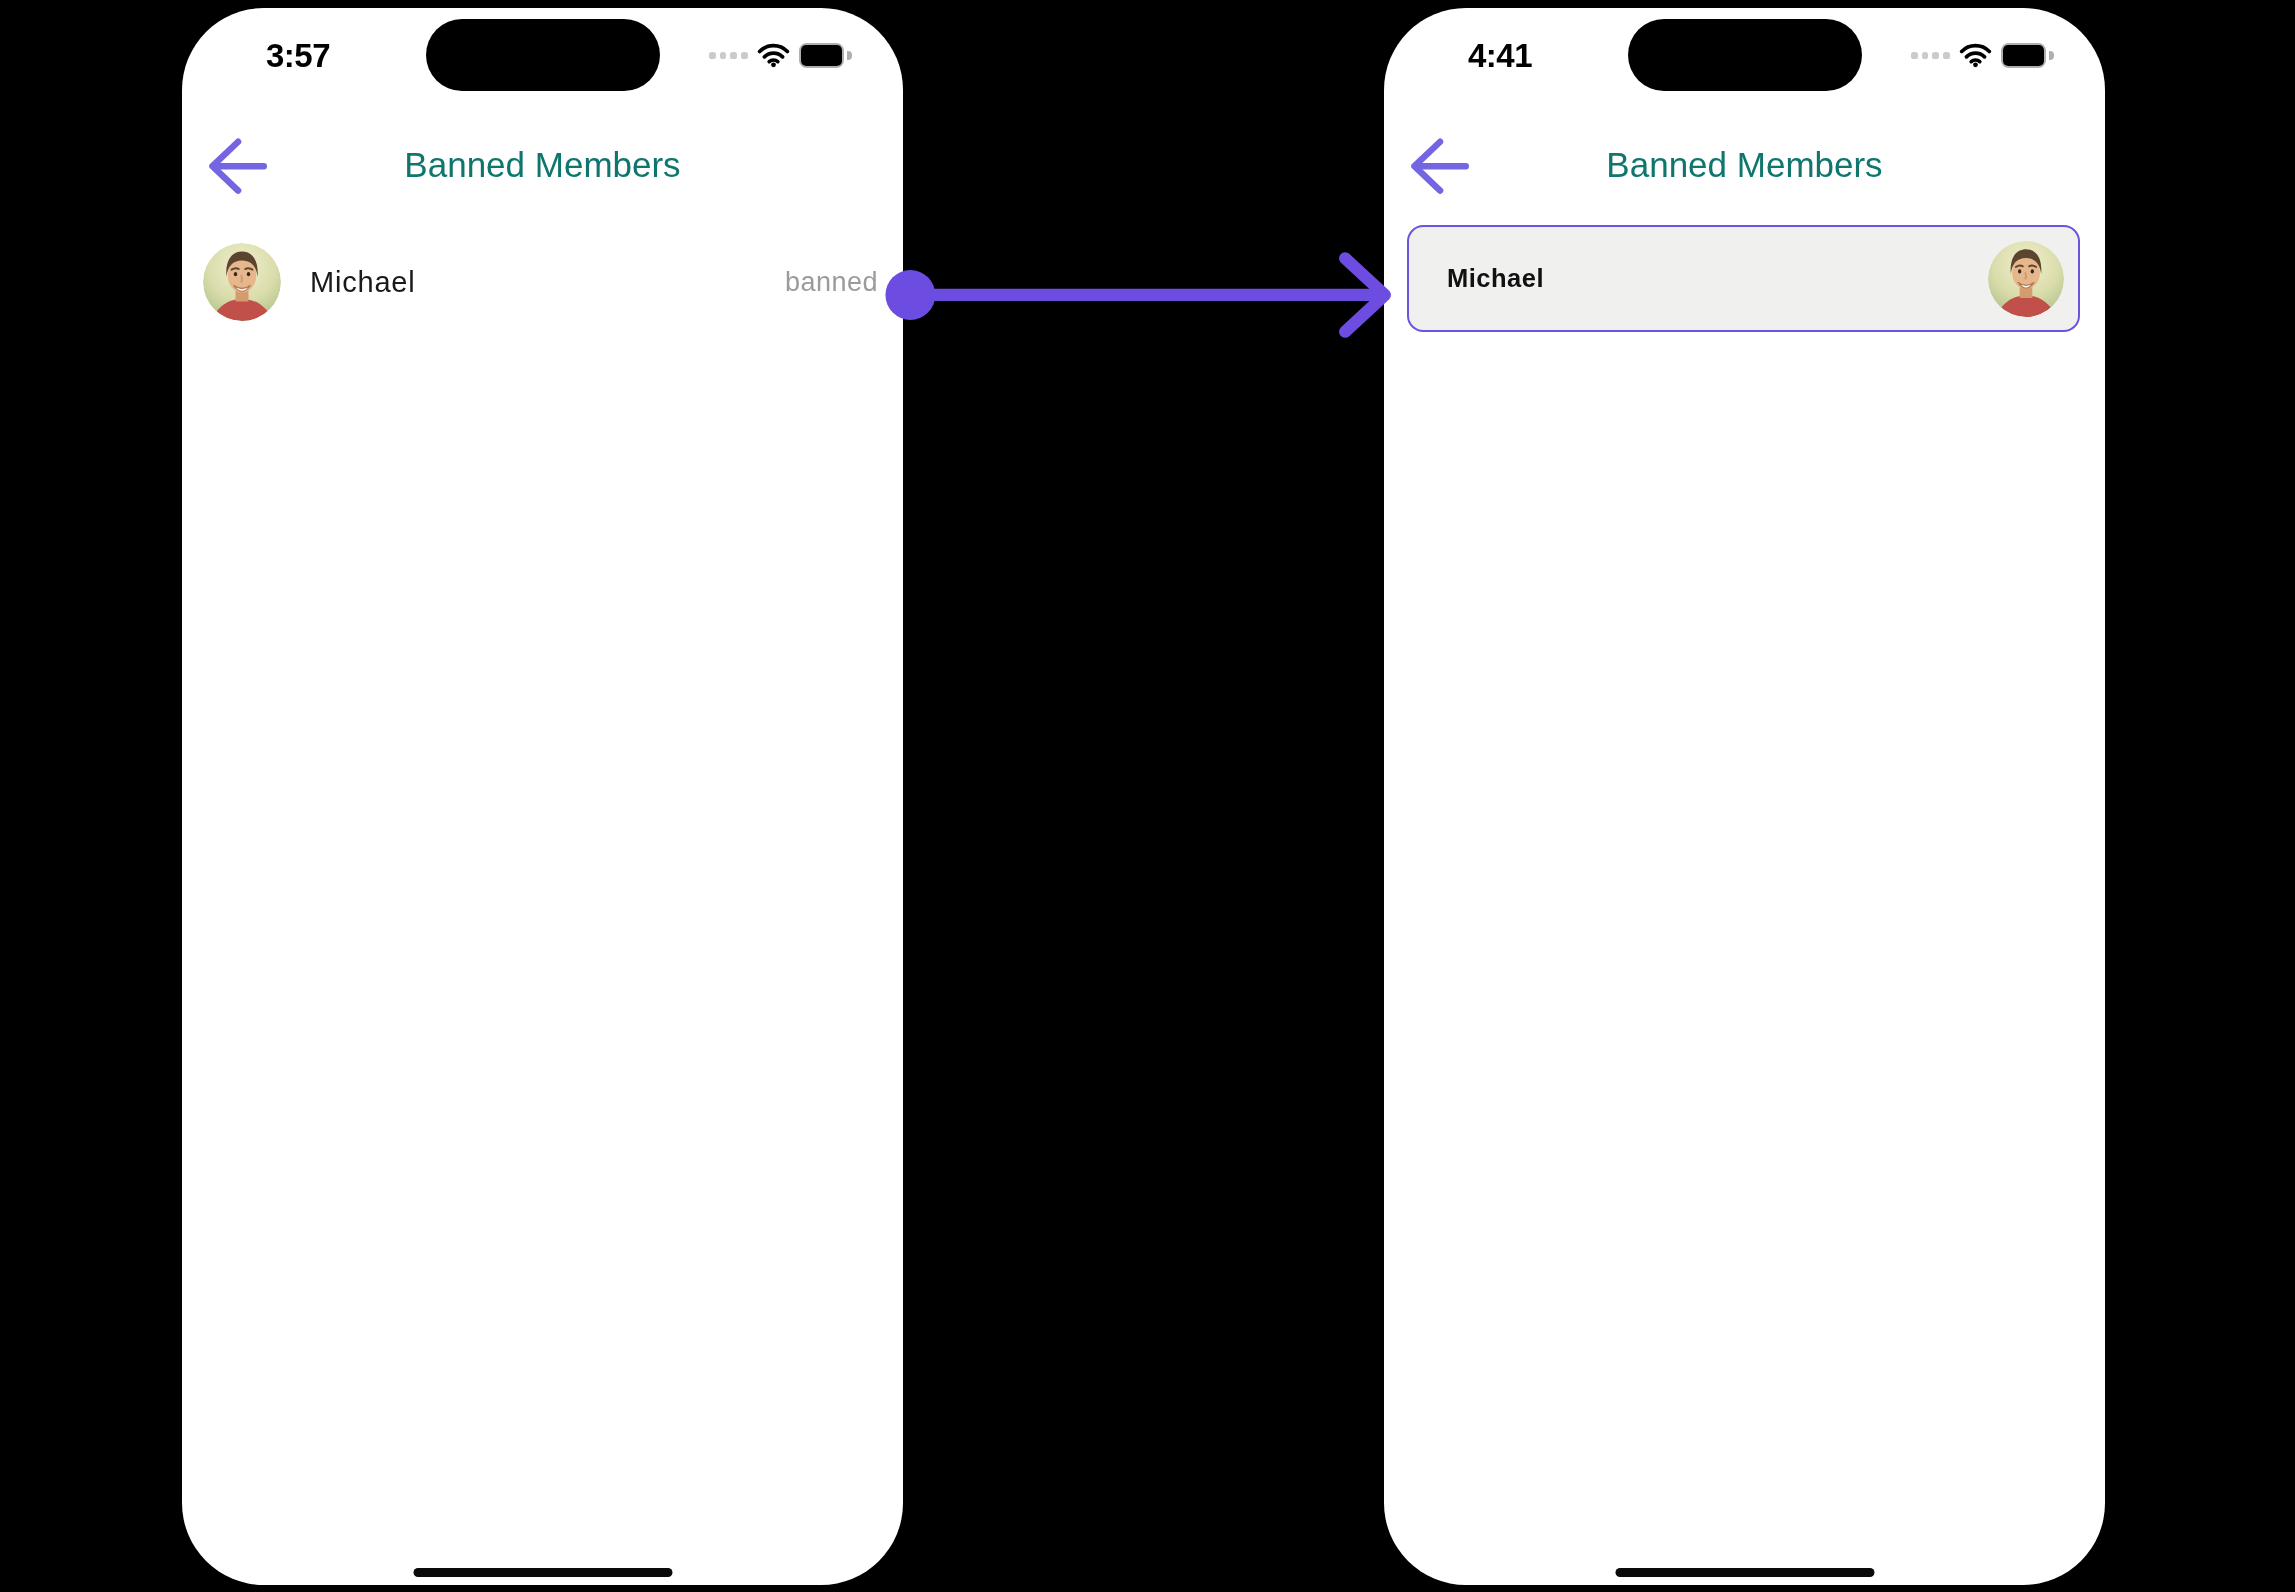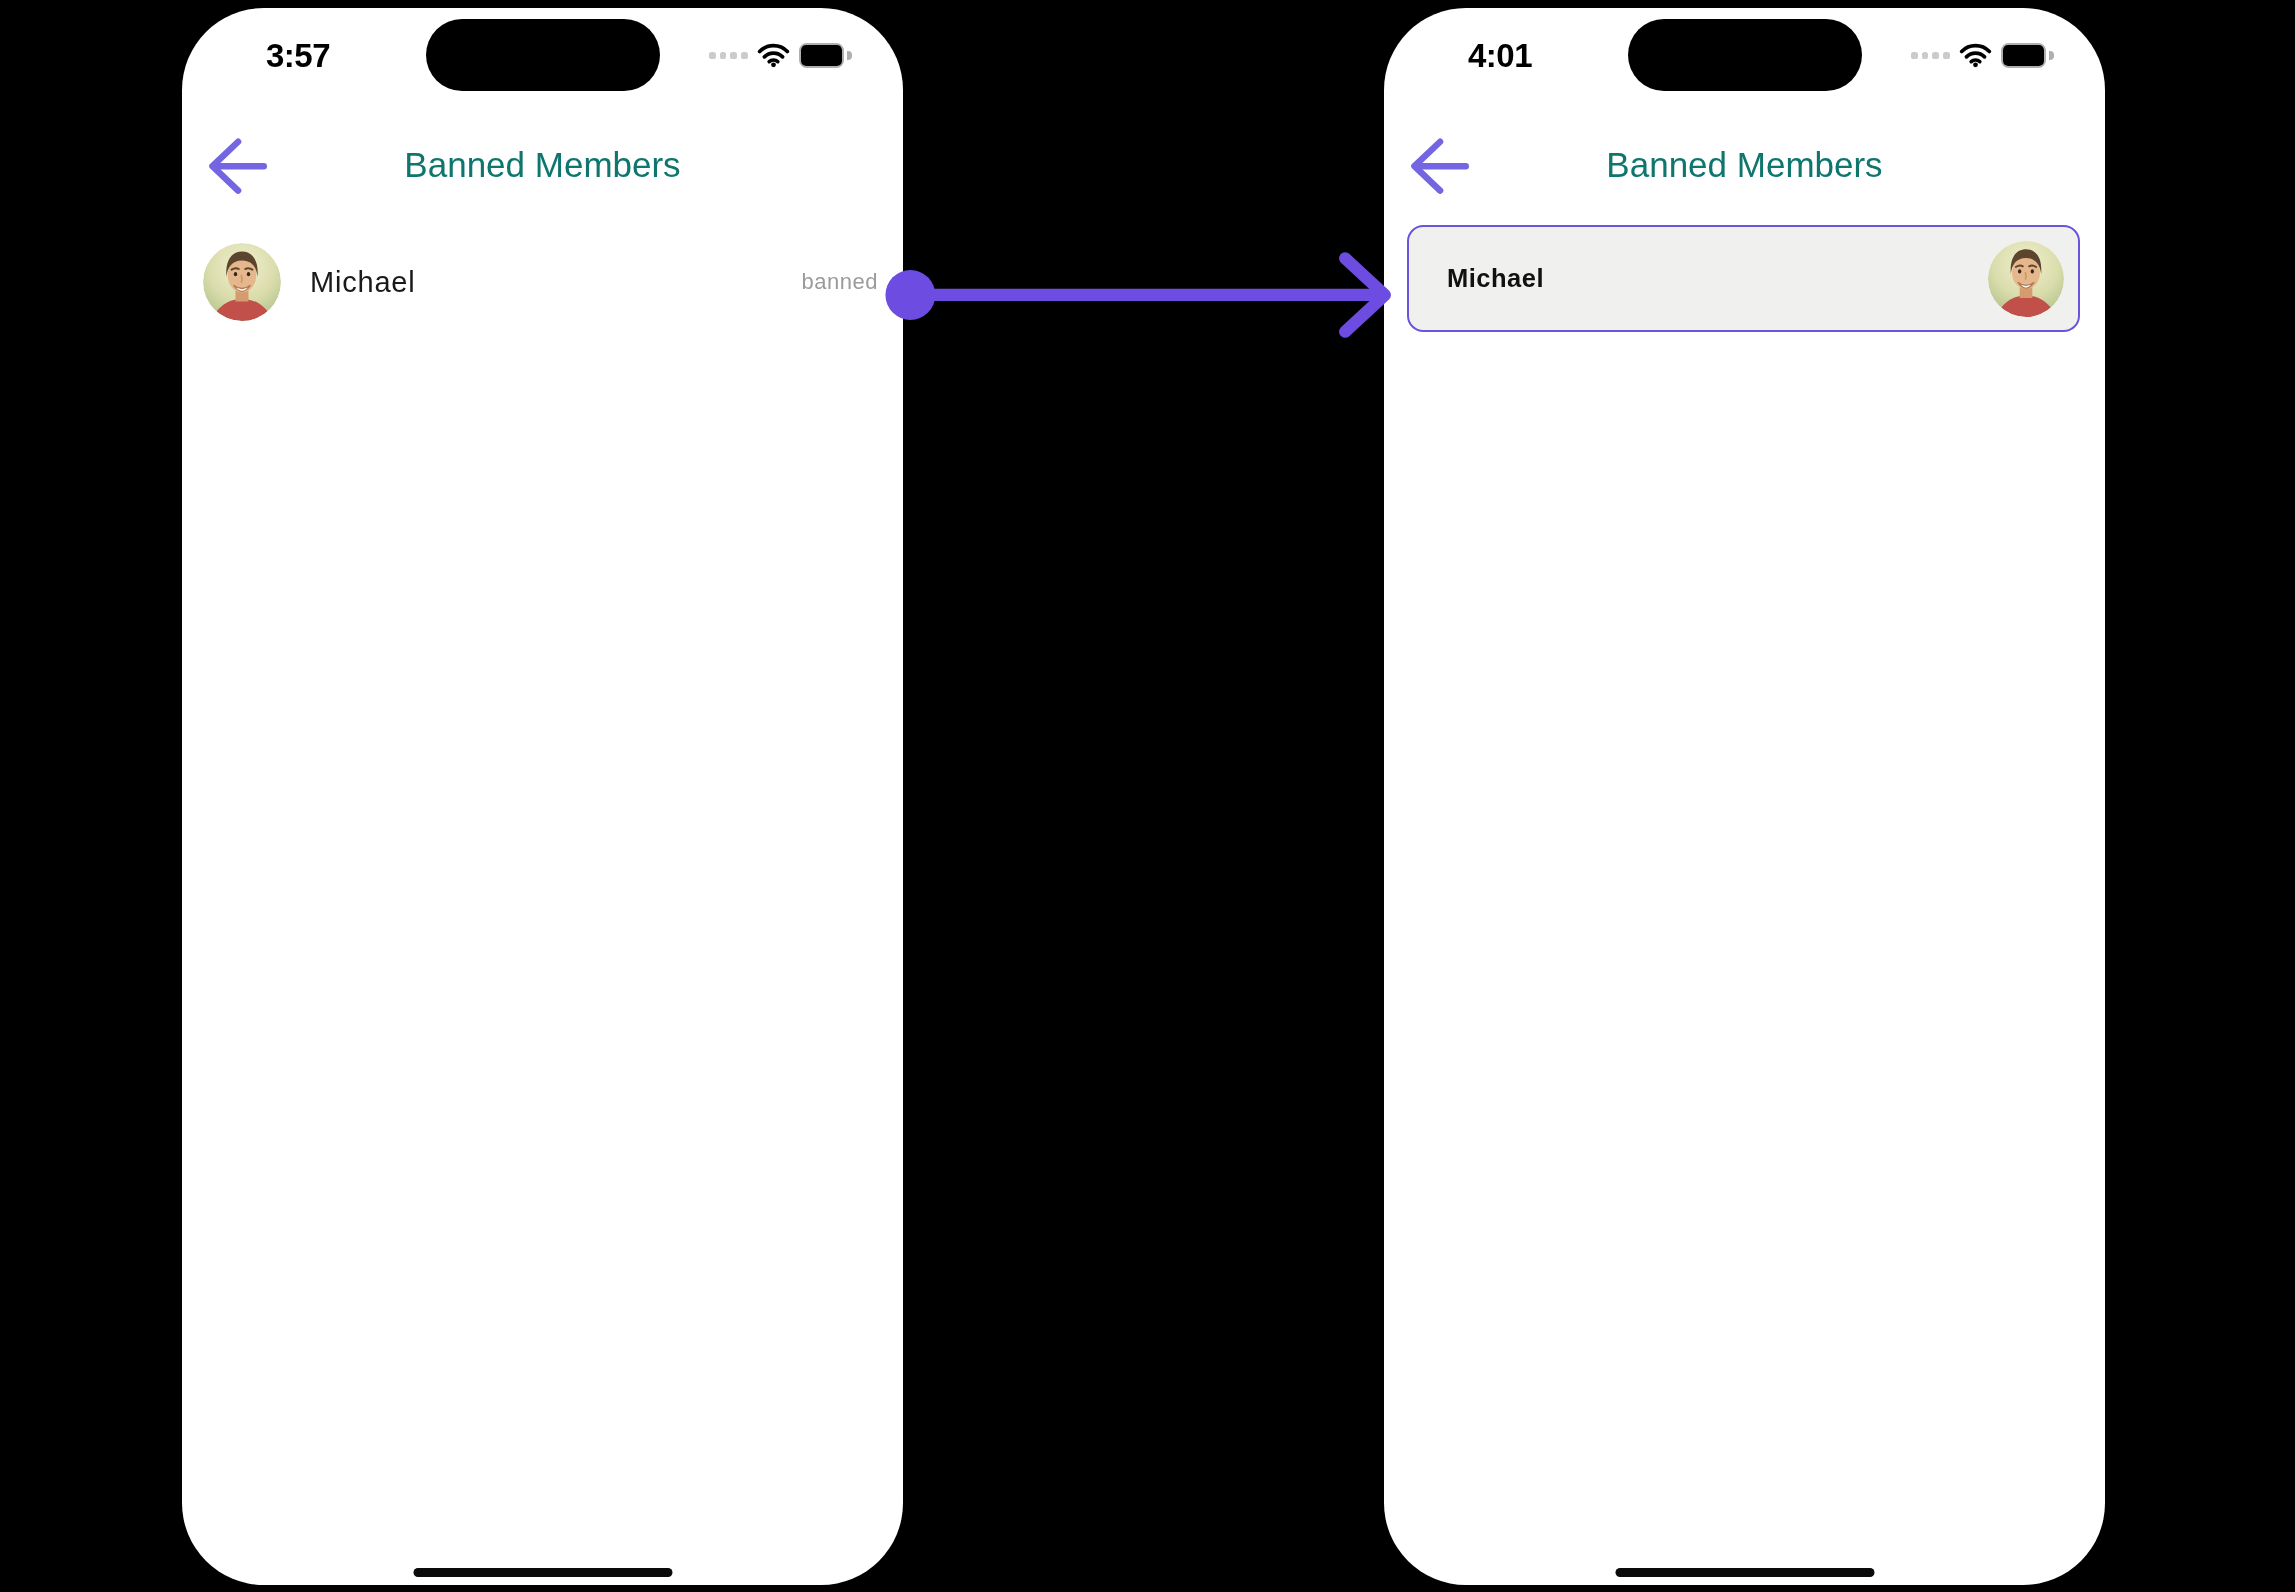--- a/index.html
+++ b/index.html
@@ -35,21 +35,21 @@
   .page-title{position:absolute;left:0;top:137px;width:100%;text-align:center;
     font-size:35px;font-weight:500;color:#0f766e;letter-spacing:0px;}
 
   
   .member-row{position:absolute;left:21px;top:235px;width:675px;height:78px;}
   .avatar{border-radius:50%;overflow:hidden;display:block;}
   .member-row .avatar{position:absolute;left:0;top:0;width:78px;height:78px;}
   .member-name{position:absolute;left:107px;top:0;height:78px;line-height:78px;
     font-size:29px;font-weight:500;color:#1A1A1A;letter-spacing:0.8px;}
   .member-status{position:absolute;right:0;top:0;height:78px;line-height:78px;
-    font-size:22px;font-weight:400;color:#9B9B9B;letter-spacing:0.5px;}
+    font-size:27px;font-weight:400;color:#9B9B9B;letter-spacing:0.5px;}
 
   
   .banned-card{position:absolute;left:23px;top:217px;width:673px;height:107px;
     box-sizing:border-box;background:#F0F0EF;border:2.6px solid #6C52DE;border-radius:16.3px;}
   .card-name{position:absolute;left:38px;top:0;height:102px;line-height:102px;
     font-size:25.5px;font-weight:700;color:#111;letter-spacing:0.5px;}
   .banned-card .avatar{position:absolute;right:14.3px;top:50%;transform:translateY(-50%);
     width:76px;height:76px;}
 
   
@@ -127,21 +127,21 @@
       </span>
       <span class="member-name">Michael</span>
       <span class="member-status">banned</span>
     </div>
 
     <div class="home-indicator"></div>
   </div>
 
   <div class="phone right">
 
-    <div class="time">4:01</div>
+    <div class="time">4:41</div>
     <div class="island"></div>
 
     <div class="status-cluster">
       <div class="cell-dots">
         <span></span>
           <span></span>
           <span></span>
           <span></span>
       </div>
       <svg class="wifi" viewBox="0 0 60 46">

